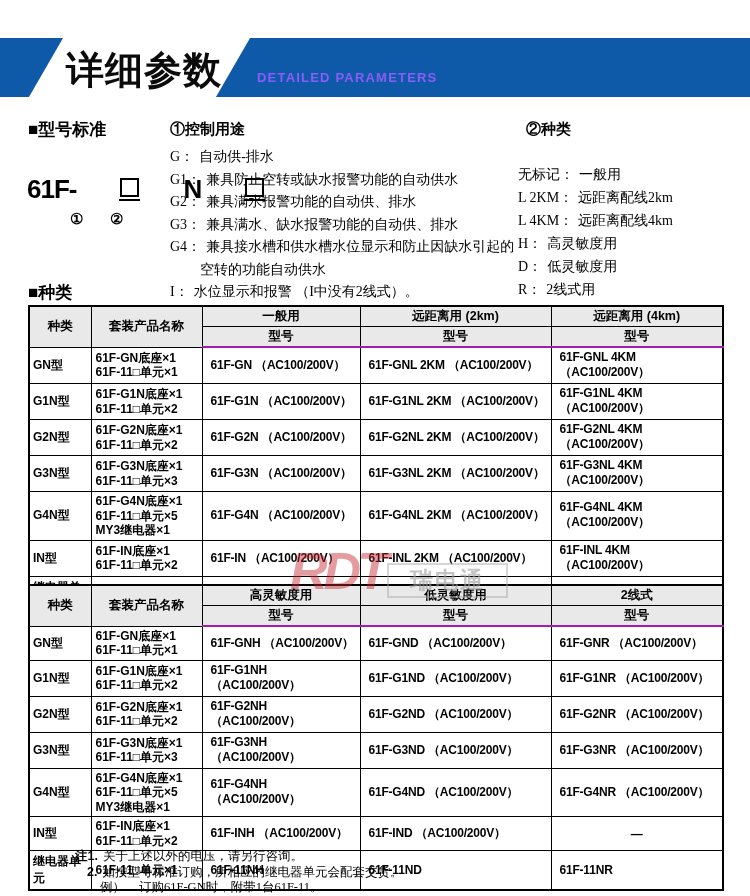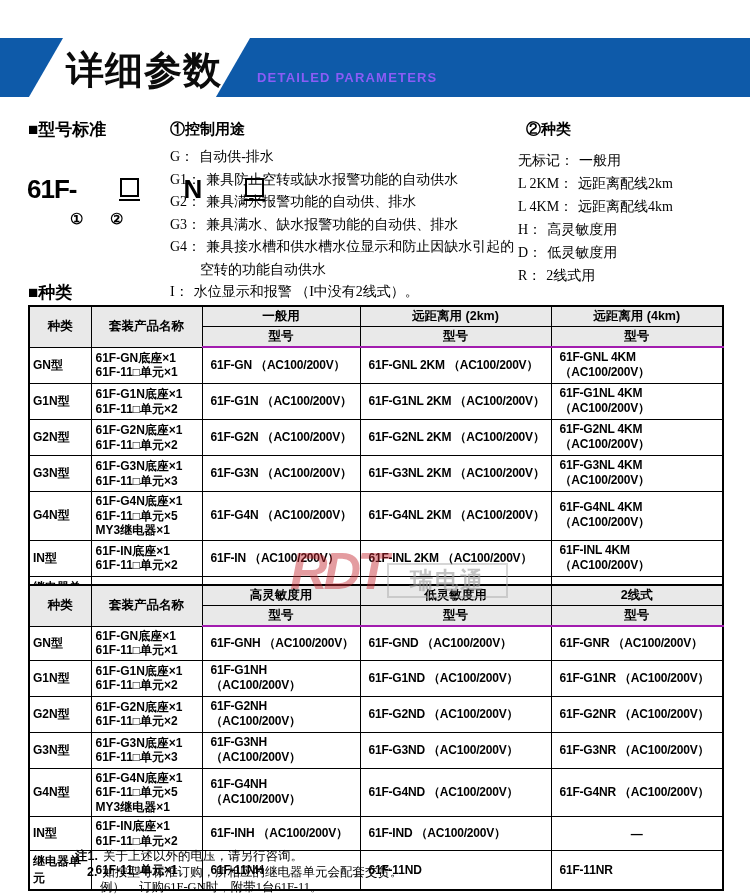--- a/index.html
+++ b/index.html
@@ -42,21 +42,21 @@
   #marker1 { left:70px; }
   #marker2 { left:110px; }
   
   .legend-block { position:absolute; font-family:"Liberation Serif", serif; font-size:14px; }
   #control-usage { top:120px; left:170px; width:350px; }
   #type-legend   { top:120px; left:518px; width:220px; }
   .legend-heading {
     font-family:"Liberation Sans", sans-serif;
     font-size:15px; font-weight:bold; margin-bottom:7px;
   }
-  #type-legend .legend-heading { margin-left:8px; margin-bottom:10px; }
+  #type-legend .legend-heading { margin-left:8px; margin-bottom:24px; }
   .legend-line { line-height:22.5px; }
   #type-legend .legend-line { line-height:23px; }
   .legend-label { margin-right:5px; }
   .legend-line.cont { padding-left:30px; }
   
   .spec {
     position:absolute; left:28px; width:694px;
     border-collapse:collapse; table-layout:fixed;
     border:2px solid #000;
     font-family:"Liberation Sans", sans-serif;

